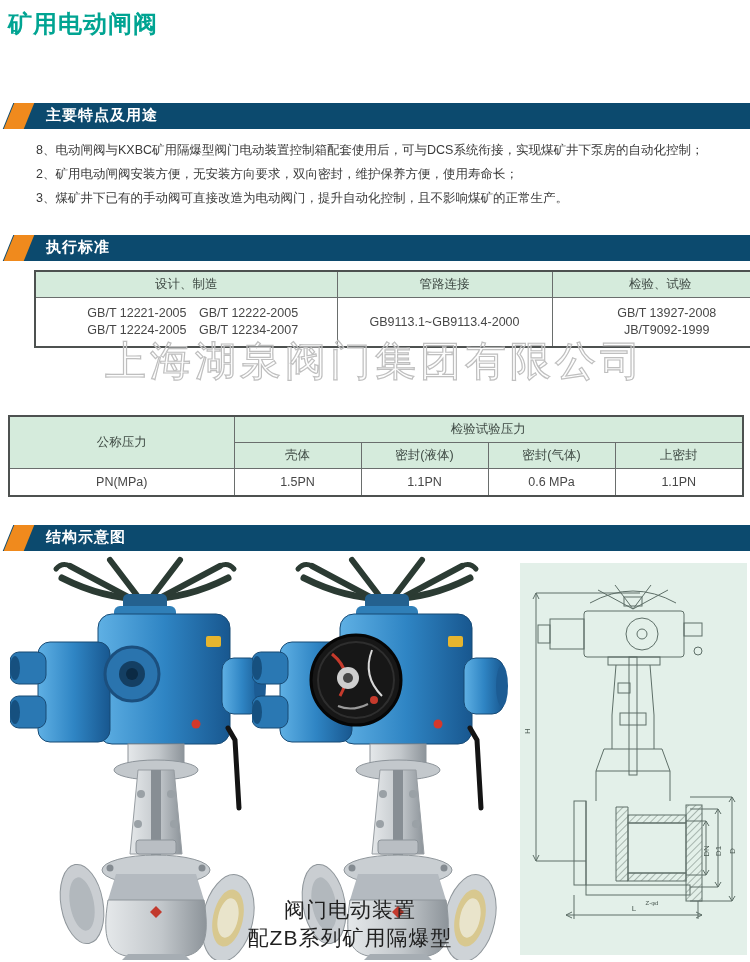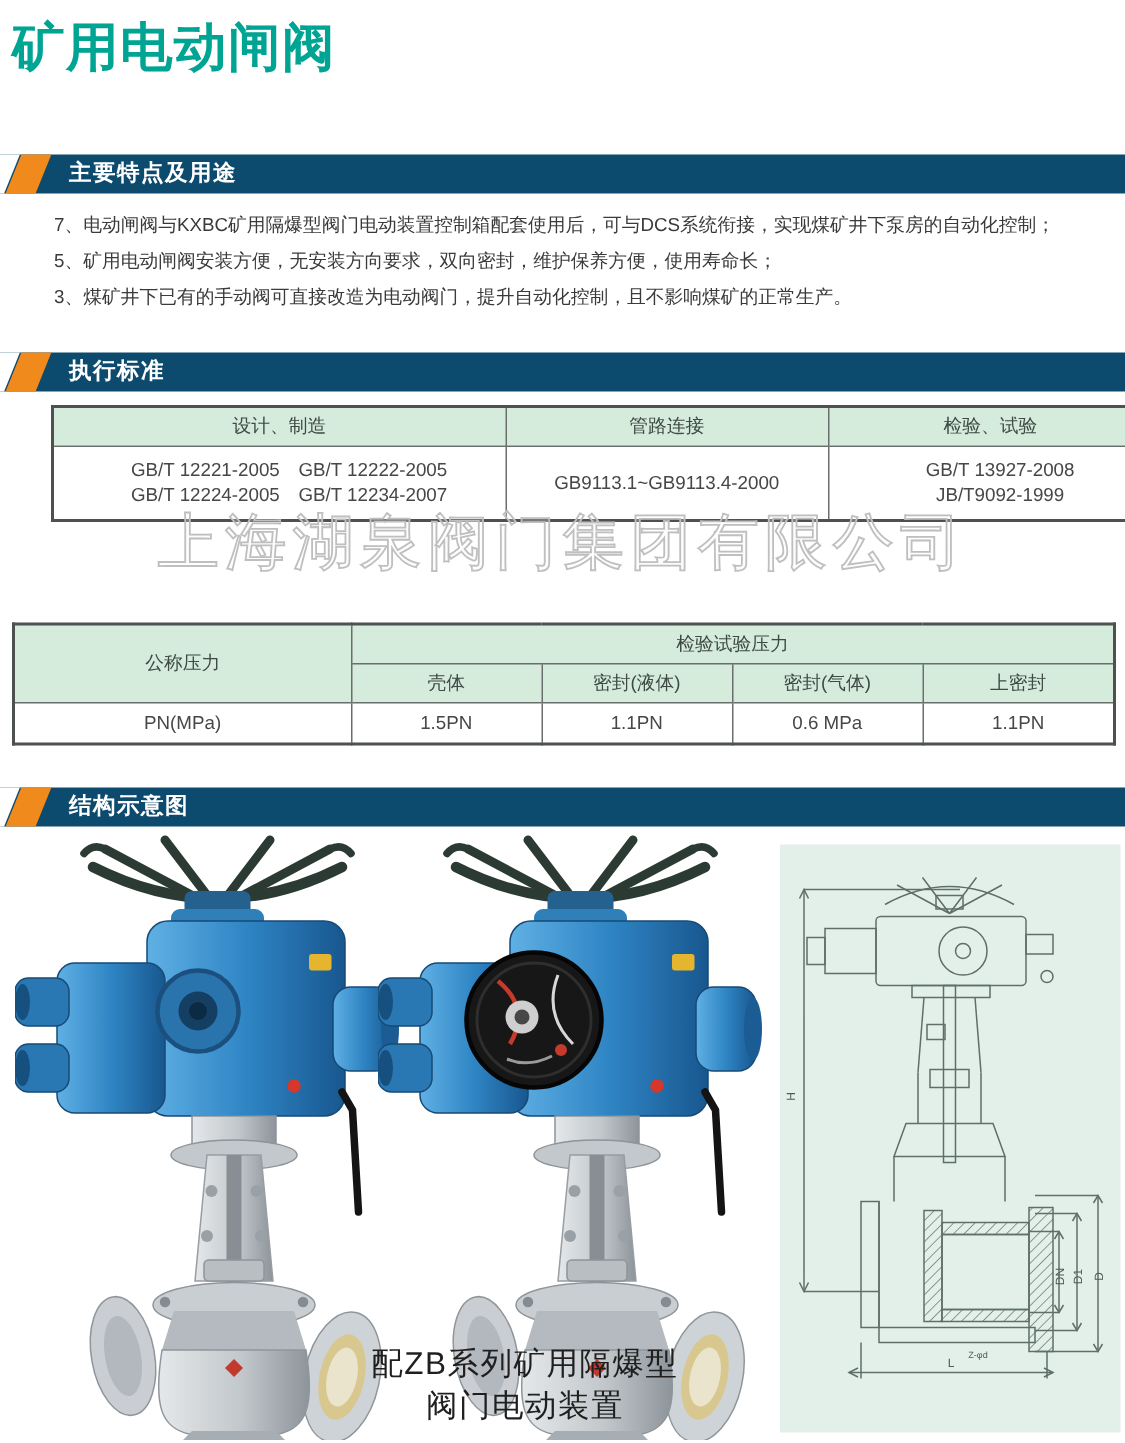--- a/index.html
+++ b/index.html
@@ -1,19 +1,19 @@
 <!DOCTYPE html>
 <html><head>
 <meta charset="utf-8">
 <style>
   html,body{margin:0;padding:0;background:#fff;}
   #page{position:relative;width:750px;height:962px;background:#ffffff;overflow:hidden;
         font-family:"Liberation Sans","DejaVu Sans",sans-serif;color:#333;}
   
-  .page-title{position:absolute;left:8px;top:8px;font-size:35px;font-weight:bold;
+  .page-title{position:absolute;left:8px;top:8px;font-size:24px;font-weight:bold;
               color:#00a492;letter-spacing:1px;}
   
   .bar{position:absolute;left:0;width:750px;height:26px;background:#0c4a6e;z-index:2;}
   .bar .notch{position:absolute;left:0;top:0;width:14px;height:26px;background:#ffffff;
               transform:skewX(-22deg) translateX(-6px);}
   .bar .slash{position:absolute;left:9px;top:0;width:20px;height:26px;background:#f08a1d;
               transform:skewX(-22deg);}
   .bar .bar-text{position:absolute;left:46px;top:3px;font-size:15px;font-weight:bold;
                  color:#ffffff;letter-spacing:1px;}
   
@@ -53,22 +53,22 @@
 
   <div class="page-title">矿用电动闸阀</div>
 
   <div class="bar" style="top:103px">
     <span class="notch"></span>
     <span class="slash"></span>
     <span class="bar-text">主要特点及用途</span>
   </div>
 
   <div class="features">
-    <div class="item">7、电动闸阀与KXBC矿用隔爆型阀门电动装置控制箱配套使用后，可与DCS系统衔接，实现煤矿井下泵房的自动化控制；</div>
-    <div class="item">5、矿用电动闸阀安装方便，无安装方向要求，双向密封，维护保养方便，使用寿命长；</div>
+    <div class="item">8、电动闸阀与KXBC矿用隔爆型阀门电动装置控制箱配套使用后，可与DCS系统衔接，实现煤矿井下泵房的自动化控制；</div>
+    <div class="item">2、矿用电动闸阀安装方便，无安装方向要求，双向密封，维护保养方便，使用寿命长；</div>
     <div class="item">3、煤矿井下已有的手动阀可直接改造为电动阀门，提升自动化控制，且不影响煤矿的正常生产。</div>
   </div>
 
   <div class="bar" style="top:235px">
     <span class="notch"></span>
     <span class="slash"></span>
     <span class="bar-text">执行标准</span>
   </div>
 
   <div class="watermark">上海湖泉阀门集团有限公司</div>
@@ -270,22 +270,22 @@
       <ellipse cx="218" cy="362" rx="25" ry="44" fill="#ced3d7" stroke="#8f969b"></ellipse>
       <ellipse cx="218" cy="362" rx="15" ry="29" fill="#d8c88f"></ellipse>
       <ellipse cx="218" cy="362" rx="10" ry="20" fill="#e9e4cb"></ellipse>
     </g>
     <path d="M98,344 C92,382 98,396 116,400 L176,400 C194,396 200,382 194,344 Z" fill="url(#vg2)" stroke="#8f969b"></path>
     <path d="M140,356 l6,-6 l6,6 l-6,6 Z" fill="#c23a2e"></path>
     <path d="M118,398 l56,0 l6,6 l-68,0 Z" fill="#a6adb3"></path>
   </svg>
 
   <div class="caption">
+    <div>阀门电动装置</div>
     <div>配ZB系列矿用隔爆型</div>
-    <div>阀门电动装置</div>
   </div>
 
   <div class="draw-panel">
     <svg width="227" height="392" viewBox="0 0 227 392">
       <defs>
         <pattern id="hx" width="5" height="5" patternUnits="userSpaceOnUse" patternTransform="rotate(45)">
           <line x1="0" y1="0" x2="0" y2="5" stroke="#6a7a72" stroke-width="1"></line>
         </pattern>
       </defs>
       <g stroke="#5e6f68" stroke-width="1" fill="none">

